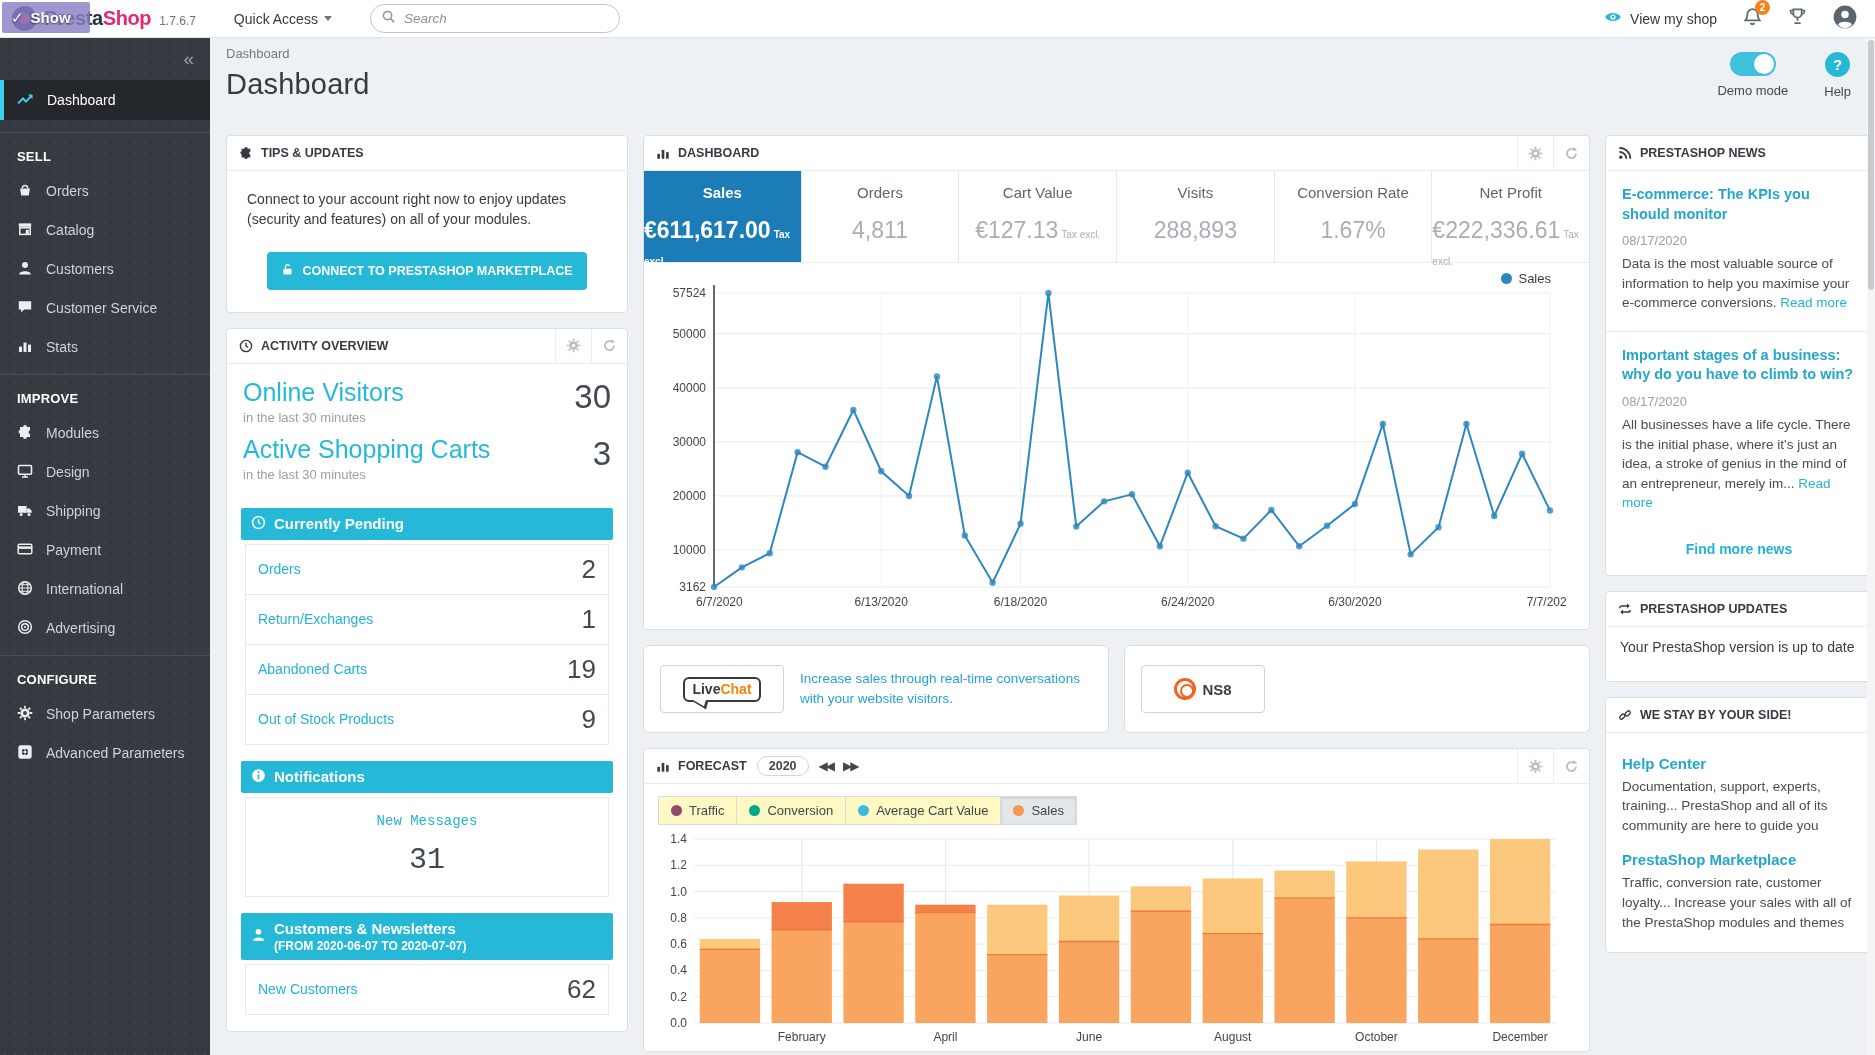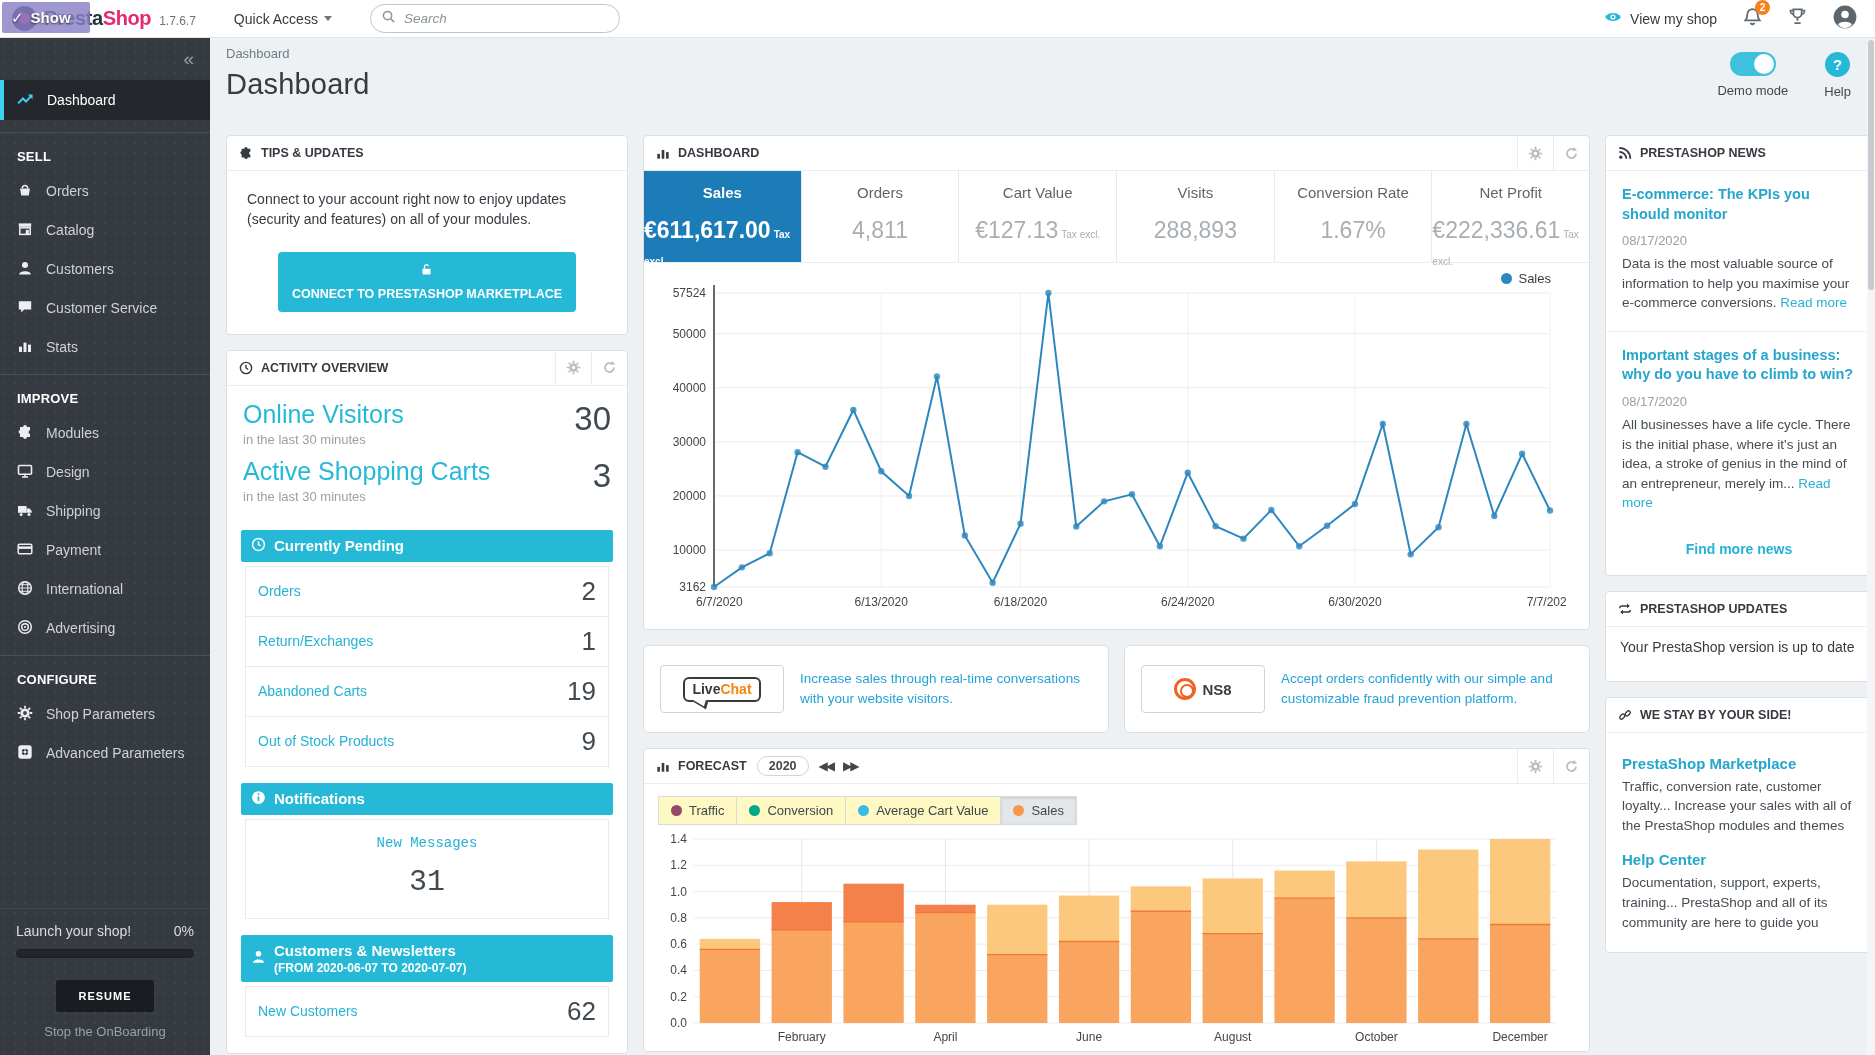--- a/index.html
+++ b/index.html
@@ -79,21 +79,21 @@
            font-size:12.5px; font-weight:700; color:#363a41; }
   .phead .ticon { margin-right:8px; color:#363a41; display:flex; }
   .ptools { margin-left:auto; display:flex; color:#b8bdc1; height:100%; }
   .ptool { padding:0 10px; border-left:1px solid #ebeef0; display:flex; align-items:center; cursor:pointer; }
 
   
   .tips-body { padding:18px 20px 20px; font-size:14px; color:#363a41; line-height:1.45; }
   .tips-body p + p { margin-top:18px; }
   .connect-btn { margin:22px auto 2px; display:flex; align-items:center; gap:8px; background:#25b9d7; color:#fff;
            border:none; border-radius:4px; font-size:12.5px; font-weight:700; padding:11px 14px; cursor:pointer;
-           font-family:"Liberation Sans","DejaVu Sans",sans-serif;flex-direction:column; }
+           font-family:"Liberation Sans","DejaVu Sans",sans-serif; }
 
   
   .act-stats { padding:14px 16px 4px; }
   .act-stat { display:flex; align-items:flex-start; justify-content:space-between; margin-bottom:10px; }
   .act-stat .t { font-size:25px; color:#25b9d7; font-weight:400; }
   .act-stat .s { font-size:13px; color:#9aa0a5; margin-top:3px; }
   .act-stat .v { font-size:33px; color:#414a51; font-weight:300; }
   .group { margin:12px 14px 16px; }
   .group-head { background:#25b9d7; color:#fff; border-radius:2px; padding:7px 10px; font-size:15px; font-weight:700;
            display:flex; align-items:center; gap:8px; }
@@ -365,29 +365,20 @@
                 <circle cx="8" cy="8" r="1.4"></circle>
                 <rect x="7.3" y="4.2" width="1.4" height="1.6" transform="rotate(0 8 8)"></rect>
                 <rect x="7.3" y="4.2" width="1.4" height="1.6" transform="rotate(90 8 8)"></rect>
                 <rect x="7.3" y="4.2" width="1.4" height="1.6" transform="rotate(180 8 8)"></rect>
                 <rect x="7.3" y="4.2" width="1.4" height="1.6" transform="rotate(270 8 8)"></rect>
               </svg></span>
             <span>Advanced Parameters</span>
           </div>
         </div>
       </div>
-    <div class="sb-launch">
-      <div class="sb-launch-row">
-        <span>Launch your shop!</span>
-        <span>0%</span>
-      </div>
-      <div class="sb-progress"></div>
-      <button class="sb-resume">RESUME</button>
-      <div class="sb-stop">Stop the OnBoarding</div>
-    </div>
   </div>
 
   <div class="main">
     <div class="page-head">
       <div class="breadcrumb">Dashboard</div>
       <div class="page-title">Dashboard</div>
       <div class="head-right">
         <div class="head-ctl">
           <span class="toggle"></span>
           <span class="lab">Demo mode</span>
@@ -670,21 +661,20 @@
             <div class="ad-logo">
               <span class="lc-bubble"><span>Live</span><span class="chat">Chat</span></span>
             </div>
             <div class="ad-text">Increase sales through real-time conversations with your website visitors.</div>
           </div>
           <div class="ad-card">
             <div class="ad-logo">
               <span class="ns8-ring"></span>
               <span class="ns8-name">NS8</span>
             </div>
-            <div class="ad-text">Accept orders confidently with our simple and customizable fraud prevention platform.</div>
           </div>
         </div>
 
         <div class="panel forecast">
           <div class="phead">
             <span class="ticon">
               <svg viewBox="0 0 16 16" width="14" height="14" fill="currentColor">
                   <rect x="1.5" y="9" width="3" height="5.5"></rect>
                   <rect x="6.5" y="4.5" width="3" height="10"></rect>
                   <rect x="11.5" y="7" width="3" height="7.5"></rect>
@@ -851,26 +841,26 @@
             <span class="ticon">
               <svg viewBox="0 0 16 16" width="14" height="14">
                   <rect x="1.6" y="7.9" width="6.6" height="3.9" rx="1.9" fill="none" stroke="currentColor" stroke-width="1.5" transform="rotate(-45 4.9 9.9)"></rect>
                   <rect x="7.8" y="4.2" width="6.6" height="3.9" rx="1.9" fill="none" stroke="currentColor" stroke-width="1.5" transform="rotate(-45 11.1 6.1)"></rect>
                 </svg>
             </span>
             <span>WE STAY BY YOUR SIDE!</span>
           </div>
           <div class="support-body" id="support-links">
               <div class="sp-link">
+                <div class="sp-title">Help Center</div>
+                <div class="sp-text">Documentation, support, experts, training... PrestaShop and all of its community are here to guide you</div>
+              </div>
+              <div class="sp-link">
                 <div class="sp-title">PrestaShop Marketplace</div>
                 <div class="sp-text">Traffic, conversion rate, customer loyalty... Increase your sales with all of the PrestaShop modules and themes</div>
-              </div>
-              <div class="sp-link">
-                <div class="sp-title">Help Center</div>
-                <div class="sp-text">Documentation, support, experts, training... PrestaShop and all of its community are here to guide you</div>
               </div>
             </div>
         </div>
       </div>
 
     </div>
   </div>
 
   <div class="scrollbar">
     <div class="scroll-thumb"></div>

